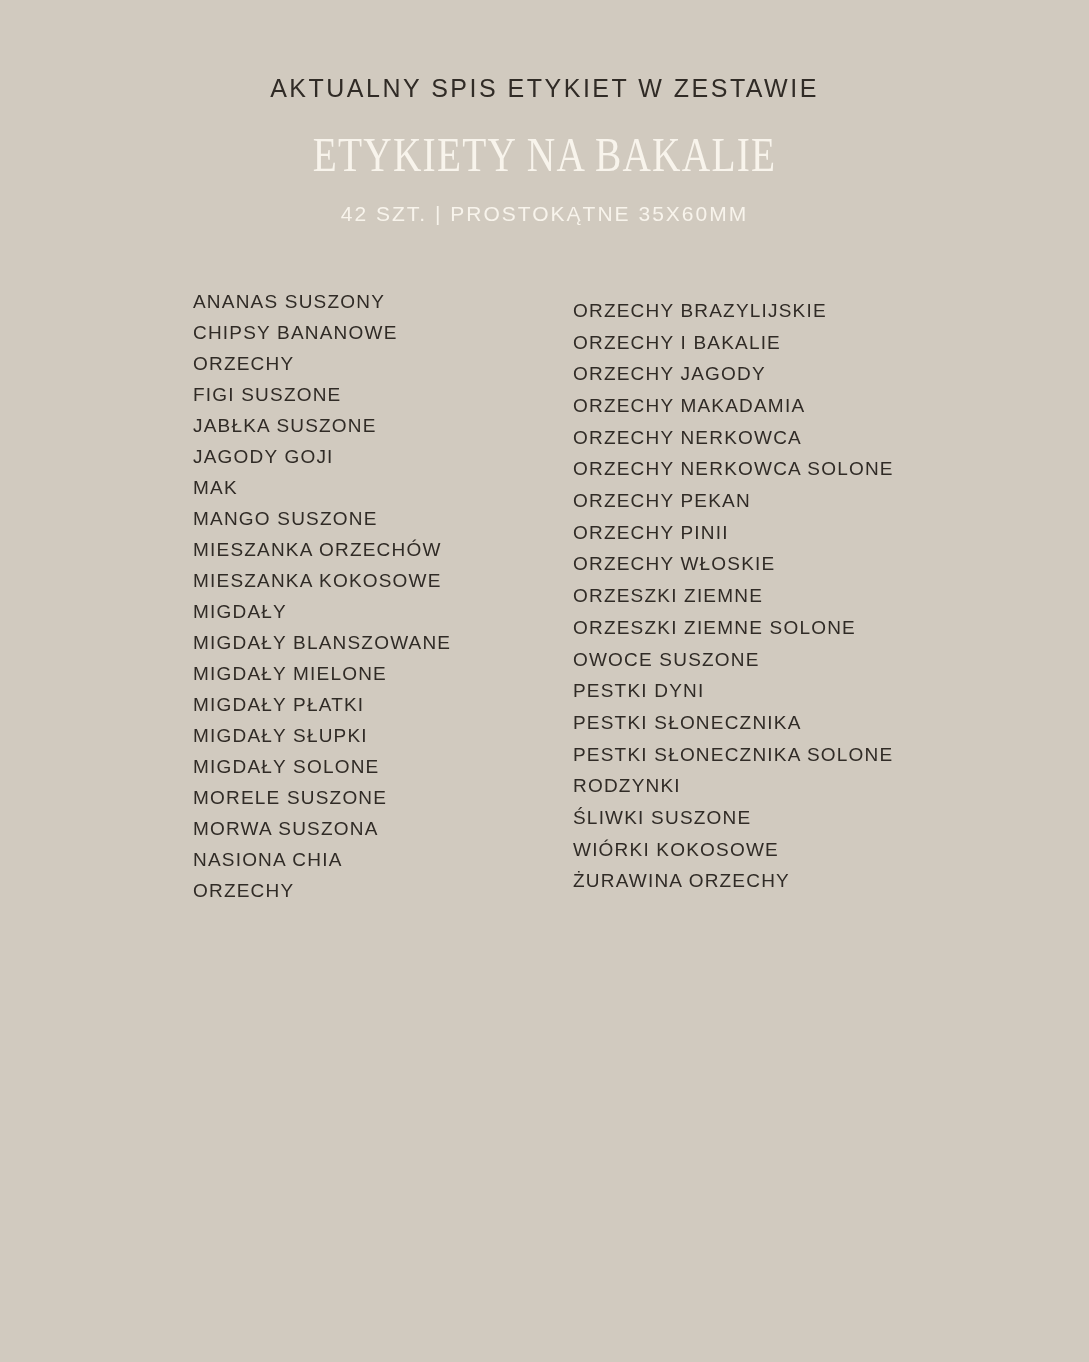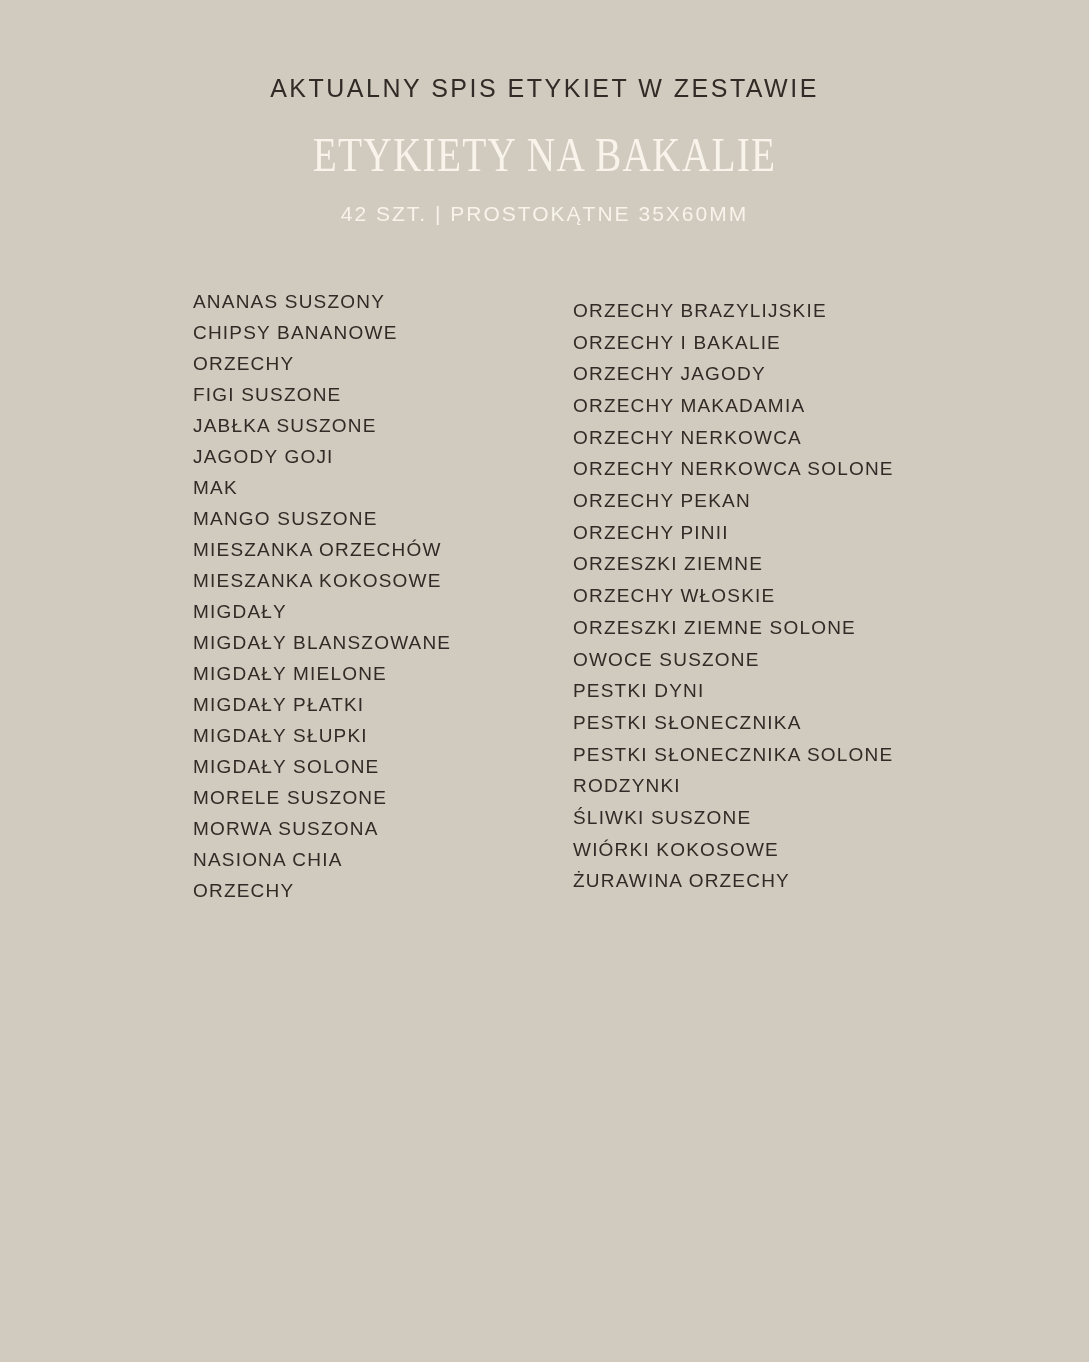--- a/index.html
+++ b/index.html
@@ -108,22 +108,22 @@
       </ul>
     <ul class="col col--right">
         <li>ORZECHY BRAZYLIJSKIE</li>
         <li>ORZECHY I BAKALIE</li>
         <li>ORZECHY JAGODY</li>
         <li>ORZECHY MAKADAMIA</li>
         <li>ORZECHY NERKOWCA</li>
         <li>ORZECHY NERKOWCA SOLONE</li>
         <li>ORZECHY PEKAN</li>
         <li>ORZECHY PINII</li>
+        <li>ORZECHY WŁOSKIE</li>
         <li>ORZESZKI ZIEMNE</li>
-        <li>ORZECHY WŁOSKIE</li>
         <li>ORZESZKI ZIEMNE SOLONE</li>
         <li>OWOCE SUSZONE</li>
         <li>PESTKI DYNI</li>
         <li>PESTKI SŁONECZNIKA</li>
         <li>PESTKI SŁONECZNIKA SOLONE</li>
         <li>RODZYNKI</li>
         <li>ŚLIWKI SUSZONE</li>
         <li>WIÓRKI KOKOSOWE</li>
         <li>ŻURAWINA ORZECHY</li>
       </ul>

